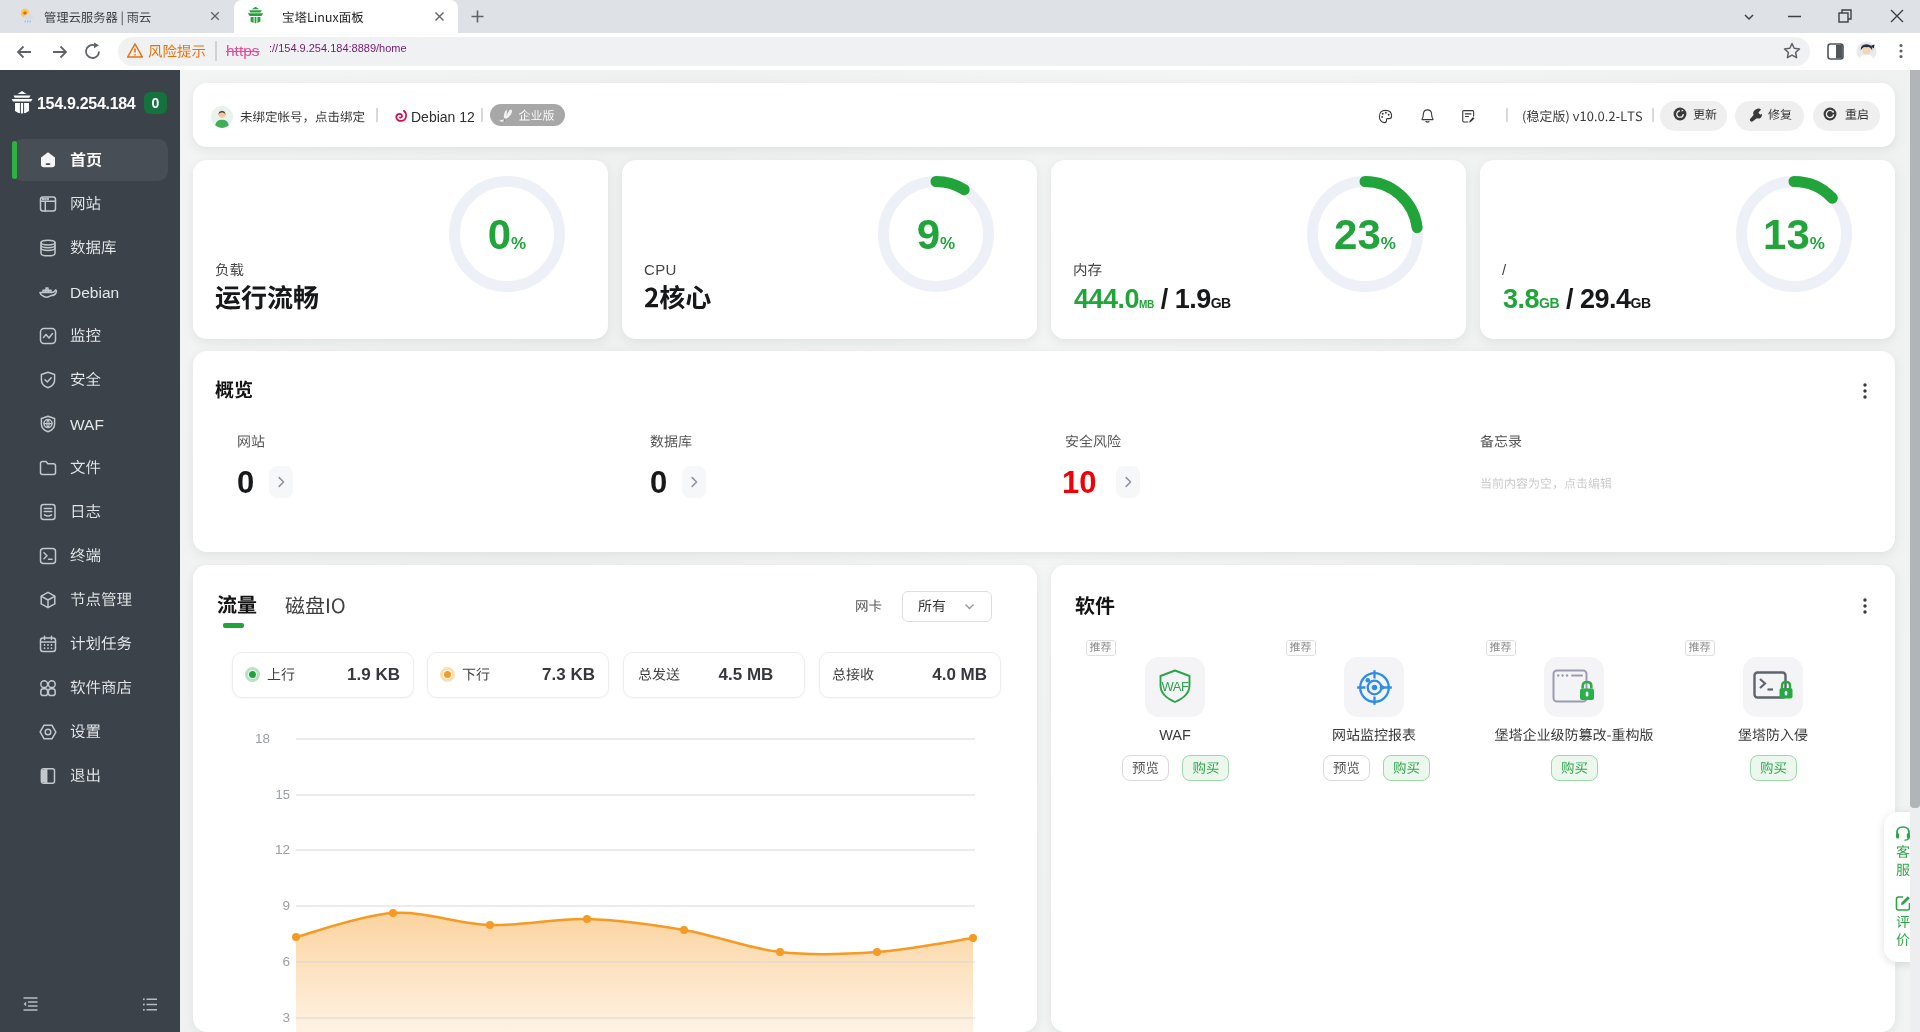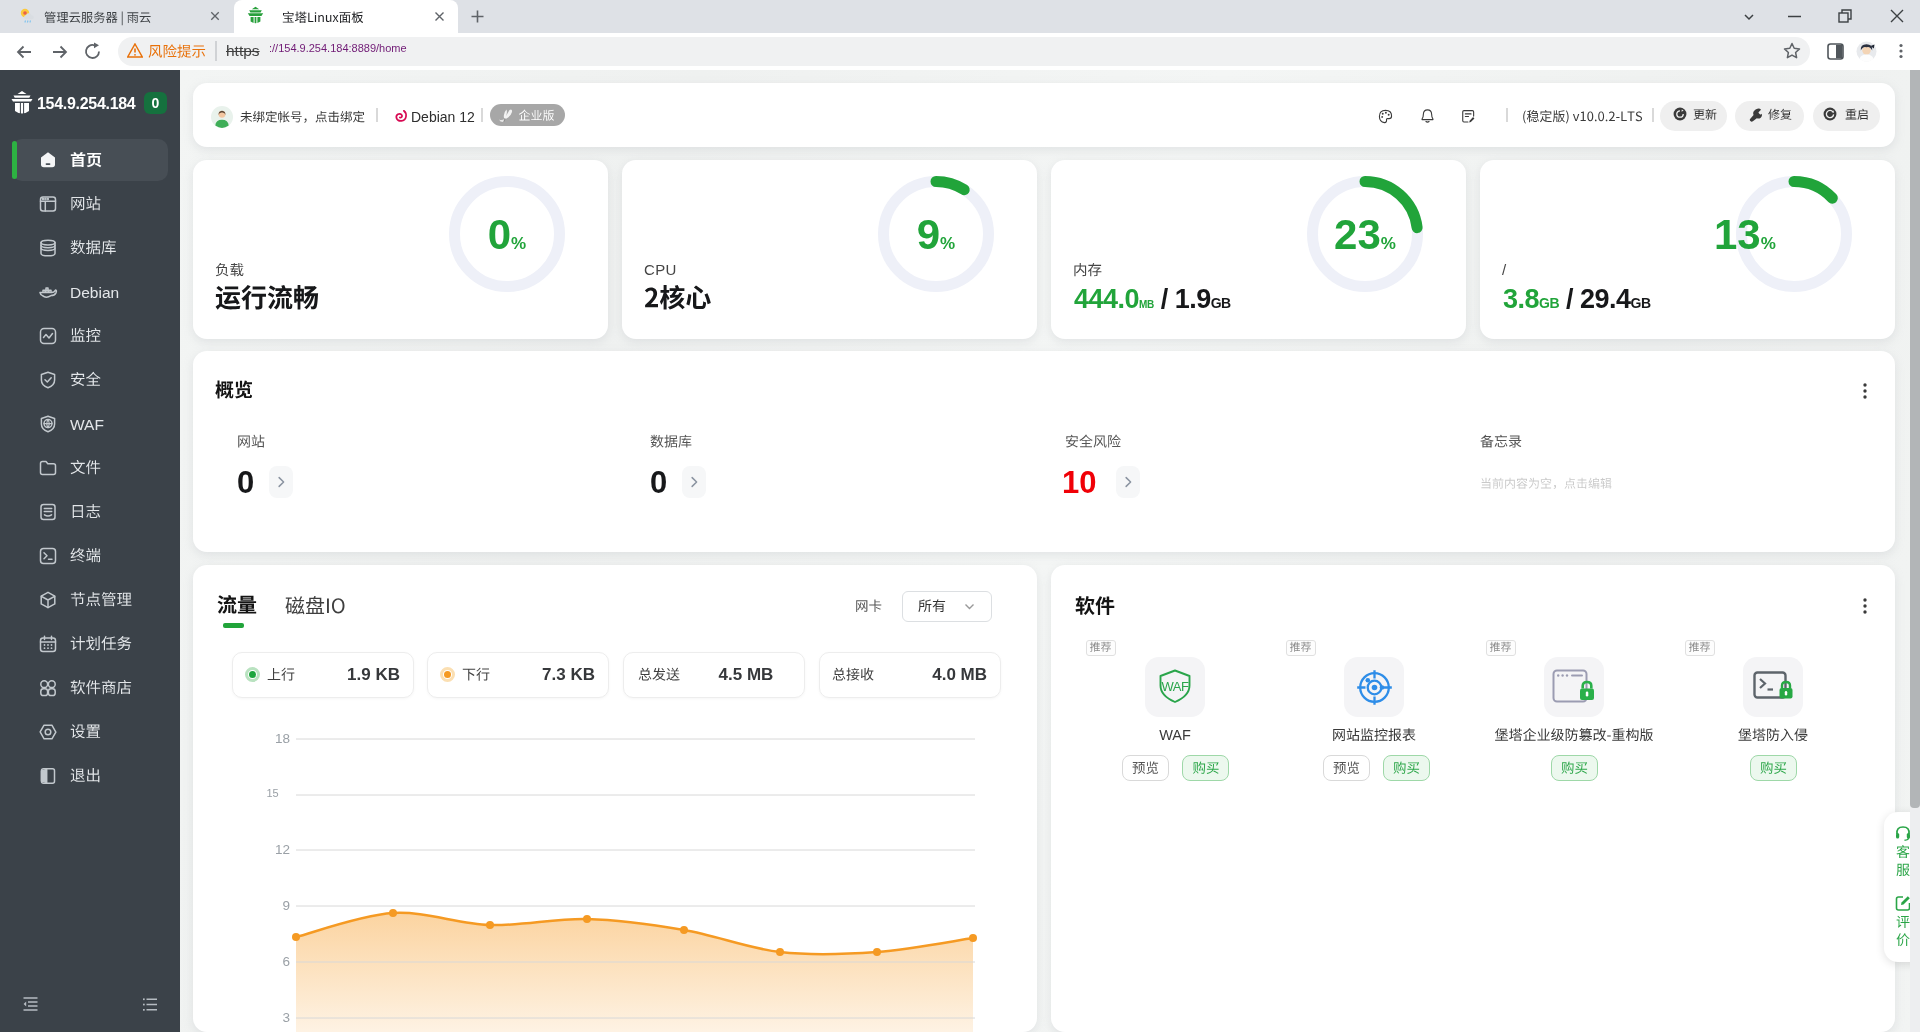--- a/index.html
+++ b/index.html
@@ -62,21 +62,21 @@
 <svg class="ic" style="left:83px;top:42px" width="19" height="19" viewBox="0 0 19 19">
     <path d="M16 9.5 A6.5 6.5 0 1 1 11.5 3.3" stroke="#5f6368" stroke-width="1.8" fill="none"></path>
     <path d="M11 0.5 L16 3.2 L11 6.2 Z" fill="#5f6368"></path>
   </svg>
 <svg class="ic" style="left:127px;top:43px" width="16" height="15" viewBox="0 0 16 15">
     <path d="M8 1 L15.3 14 H0.7 Z" fill="none" stroke="#e8710a" stroke-width="1.5"></path>
     <path d="M8 5.6 V9.6" stroke="#e8710a" stroke-width="1.6"></path>
     <circle cx="8" cy="11.8" r="0.9" fill="#e8710a"></circle>
   </svg>
 <div class="latin" style="left:215px;top:41px;width:2px;height:20px;background:#d0d2d5"></div>
-<div class="latin" style="left:226px;top:42px;font-size:15.5px;color:#404040;text-decoration:line-through">https</div>
+<div class="latin" style="left:226px;top:42px;font-size:15.5px;color:#ec4899;text-decoration:line-through">https</div>
 <div class="latin" style="left:269px;top:42px;font-size:11px;color:#701a75">://154.9.254.184:8889/home</div>
 <svg class="ic" style="left:1783px;top:42px" width="18" height="18" viewBox="0 0 18 18">
     <path d="M9 1.5 L11.2 6.3 16.5 6.9 12.6 10.5 13.6 15.7 9 13.1 4.4 15.7 5.4 10.5 1.5 6.9 6.8 6.3 Z" fill="none" stroke="#5f6368" stroke-width="1.5" stroke-linejoin="round"></path>
   </svg>
 <svg class="ic" style="left:1827px;top:43px" width="17" height="17" viewBox="0 0 17 17">
     <rect x="1" y="1" width="15" height="15" rx="2.5" fill="none" stroke="#50565b" stroke-width="1.6"></rect>
     <rect x="9" y="1.8" width="6.4" height="13.4" fill="#50565b"></rect>
   </svg>
 <circle class="ic"></circle>
 <svg class="ic" style="left:1856px;top:41px" width="21" height="21" viewBox="0 0 21 21">
@@ -307,21 +307,21 @@
     <circle cx="62" cy="62" r="52.5" fill="none" stroke="#eef0f8" stroke-width="11"></circle>
     <circle cx="62" cy="62" r="52.5" fill="none" stroke="#21a43a" stroke-width="11" stroke-linecap="round" stroke-dasharray="75.9 329.9" transform="rotate(-90 62 62)"></circle>
   </svg>
 <svg class="ic" style="left:1732px;top:172px" width="124" height="124" viewBox="0 0 124 124">
     <circle cx="62" cy="62" r="52.5" fill="none" stroke="#eef0f8" stroke-width="11"></circle>
     <circle cx="62" cy="62" r="52.5" fill="none" stroke="#21a43a" stroke-width="11" stroke-linecap="round" stroke-dasharray="42.9 329.9" transform="rotate(-90 62 62)"></circle>
   </svg>
 <div class="latin" style="left:427px;top:211px;width:160px;text-align:center;font-size:42px;font-weight:bold;color:#21a43a">0<span style="font-size:17px">%</span></div>
 <div class="latin" style="left:856px;top:211px;width:160px;text-align:center;font-size:42px;font-weight:bold;color:#21a43a">9<span style="font-size:17px">%</span></div>
 <div class="latin" style="left:1285px;top:211px;width:160px;text-align:center;font-size:42px;font-weight:bold;color:#21a43a">23<span style="font-size:17px">%</span></div>
-<div class="latin" style="left:1714px;top:211px;width:160px;text-align:left;font-size:42px;font-weight:bold;color:#21a43a">13<span style="font-size:17px">%</span></div>
+<div class="latin" style="left:1714px;top:211px;width:160px;text-align:center;font-size:42px;font-weight:bold;color:#21a43a">13<span style="font-size:17px">%</span></div>
 <div class="latin" style="left:644px;top:261px;font-size:15px;color:#454545;letter-spacing:0.3px">CPU</div>
 <div class="latin" style="left:1502px;top:261px;font-size:15px;color:#454545">/</div>
 <div class="latin" style="left:1074px;top:284px;font-size:27px;font-weight:bold;color:#17181a;letter-spacing:-0.5px"><span style="color:#21a43a">444.0<span style="font-size:10px">MB</span></span> / 1.9<span style="font-size:14px">GB</span></div>
 <div class="latin" style="left:1503px;top:284px;font-size:27px;font-weight:bold;color:#17181a;letter-spacing:-0.5px"><span style="color:#21a43a">3.8<span style="font-size:14px">GB</span></span> / 29.4<span style="font-size:14px">GB</span></div>
 
 <div class="latin" style="left:237px;top:465px;font-size:31px;font-weight:bold;color:#17181a">0</div>
 <div class="latin" style="left:650px;top:465px;font-size:31px;font-weight:bold;color:#17181a">0</div>
 <div class="latin" style="left:1062px;top:465px;font-size:31px;font-weight:bold;color:#f00007">10</div>
 <div class="latin" style="left:269px;top:466px;width:24px;height:32px;background:#f6f7f8;border-radius:8px"></div>
 <svg class="ic" style="left:274px;top:475px" width="14" height="14" viewBox="0 0 15 15">
@@ -360,22 +360,22 @@
 <div class="latin" style="left:427px;top:652px;width:182px;height:46px;border:1px solid #ededed;border-radius:10px;box-shadow:0 1px 3px rgba(0,0,0,0.04)"></div>
 <div class="latin" style="left:505px;top:665px;width:90px;text-align:right;font-size:17px;font-weight:bold;color:#36383b">7.3 KB</div>
 <div class="latin" style="left:623px;top:652px;width:182px;height:46px;border:1px solid #ededed;border-radius:10px;box-shadow:0 1px 3px rgba(0,0,0,0.04)"></div>
 <div class="latin" style="left:701px;top:665px;width:90px;text-align:center;font-size:17px;font-weight:bold;color:#36383b">4.5 MB</div>
 <div class="latin" style="left:819px;top:652px;width:182px;height:46px;border:1px solid #ededed;border-radius:10px;box-shadow:0 1px 3px rgba(0,0,0,0.04)"></div>
 <div class="latin" style="left:897px;top:665px;width:90px;text-align:right;font-size:17px;font-weight:bold;color:#36383b">4.0 MB</div>
 <div class="latin" style="left:245px;top:667px;width:15px;height:15px;border:3px solid #b9e2c0;border-radius:50%;background:#fff"></div>
 <div class="latin" style="left:249px;top:671px;width:7px;height:7px;background:#1ca53d;border-radius:50%"></div>
 <div class="latin" style="left:440px;top:667px;width:15px;height:15px;border:3px solid #fbdfb2;border-radius:50%;background:#fff"></div>
 <div class="latin" style="left:444px;top:671px;width:7px;height:7px;background:#f59a23;border-radius:50%"></div>
-<div class="latin" style="left:255px;top:731px;width:35px;text-align:right;font-size:13.5px;color:#9aa0a6">18</div>
-<div class="latin" style="left:255px;top:787px;width:35px;text-align:center;font-size:11px;color:#9aa0a6">15</div>
+<div class="latin" style="left:255px;top:731px;width:35px;text-align:left;font-size:13.5px;color:#9aa0a6">18</div>
+<div class="latin" style="left:255px;top:787px;width:35px;text-align:right;font-size:13px;color:#9aa0a6">15</div>
 <div class="latin" style="left:255px;top:842px;width:35px;text-align:right;font-size:13.5px;color:#9aa0a6">12</div>
 <div class="latin" style="left:255px;top:898px;width:35px;text-align:right;font-size:13.5px;color:#9aa0a6">9</div>
 <div class="latin" style="left:255px;top:954px;width:35px;text-align:right;font-size:13.5px;color:#9aa0a6">6</div>
 <div class="latin" style="left:255px;top:1010px;width:35px;text-align:right;font-size:13.5px;color:#9aa0a6">3</div>
 <svg class="ic" style="left:193px;top:565px" width="844" height="467" viewBox="0 0 844 467">
     <defs>
       <linearGradient id="og" x1="0" y1="345" x2="0" y2="505" gradientUnits="userSpaceOnUse">
         <stop offset="0" stop-color="#f7a336" stop-opacity="0.48"></stop>
         <stop offset="1" stop-color="#f7a336" stop-opacity="0.03"></stop>
       </linearGradient>

